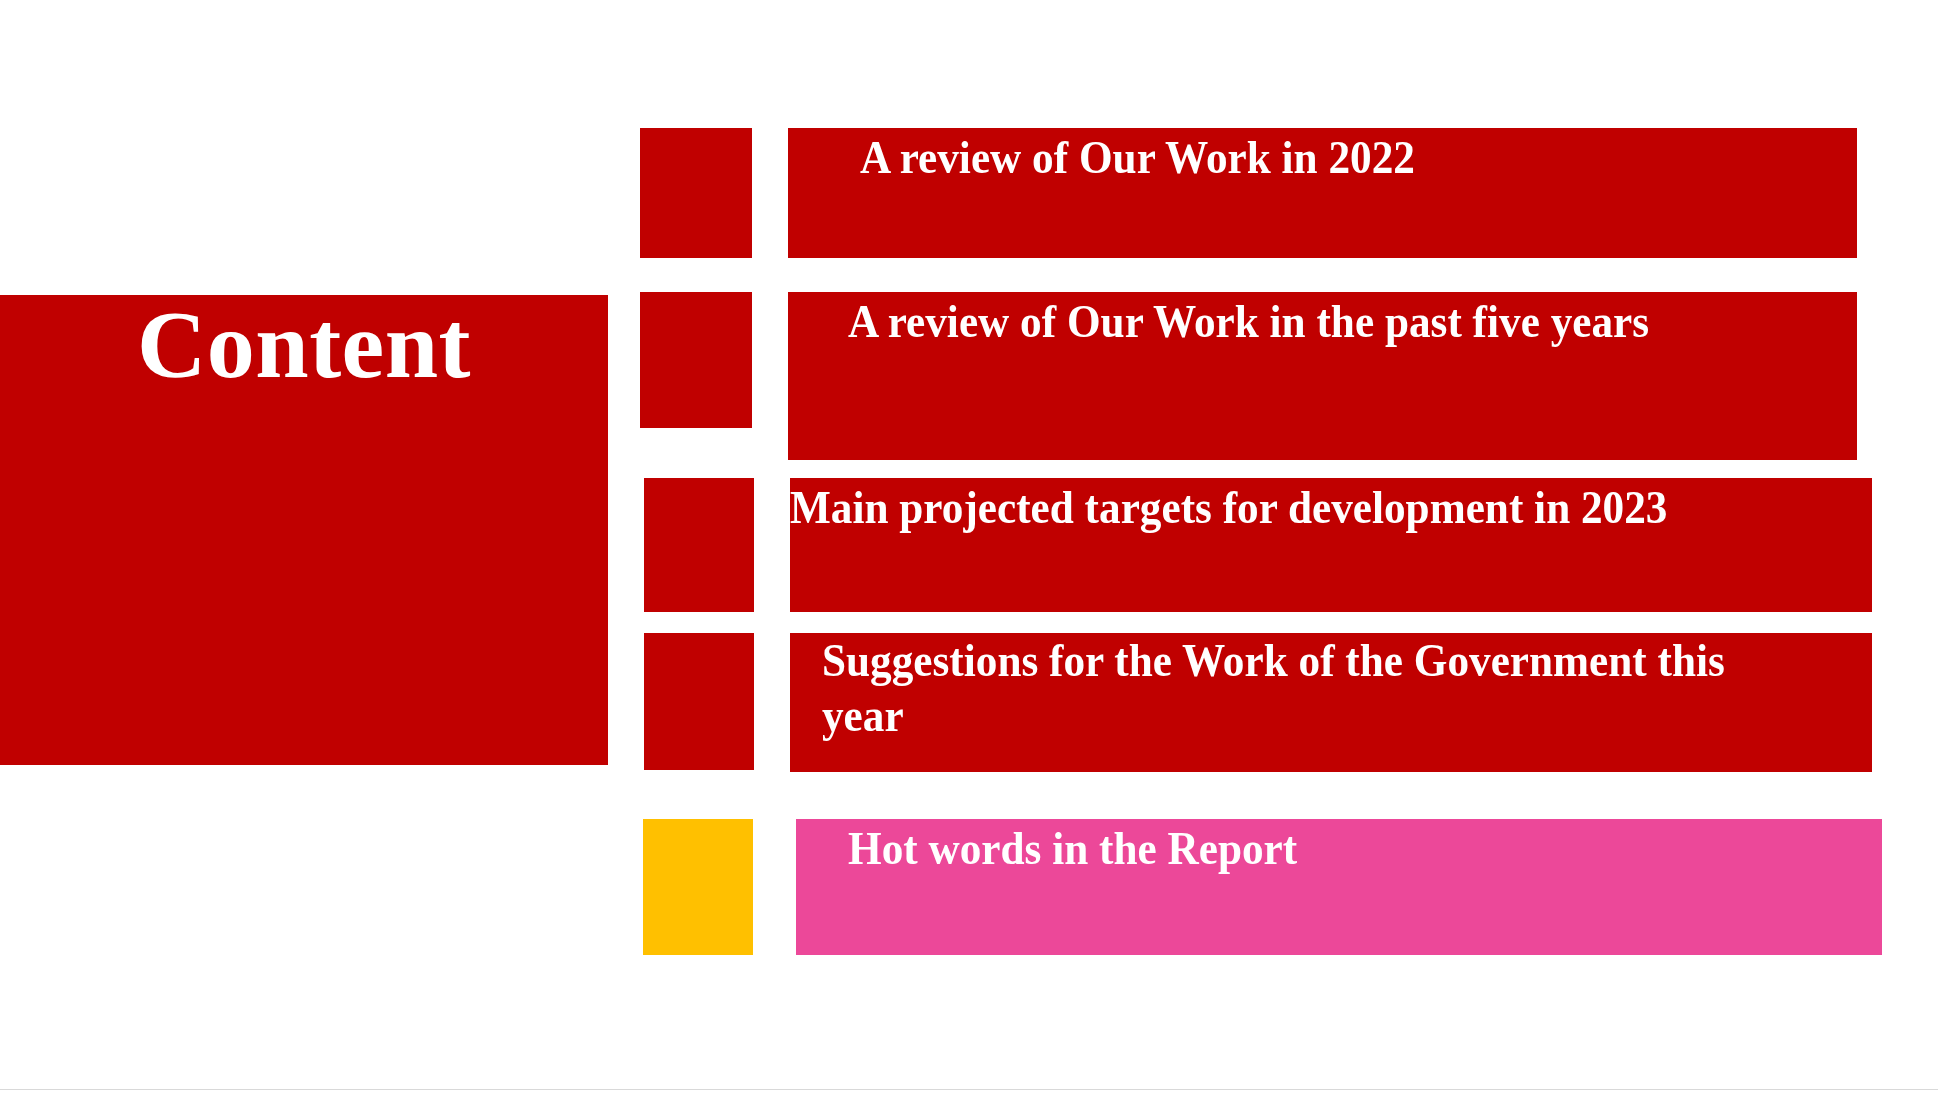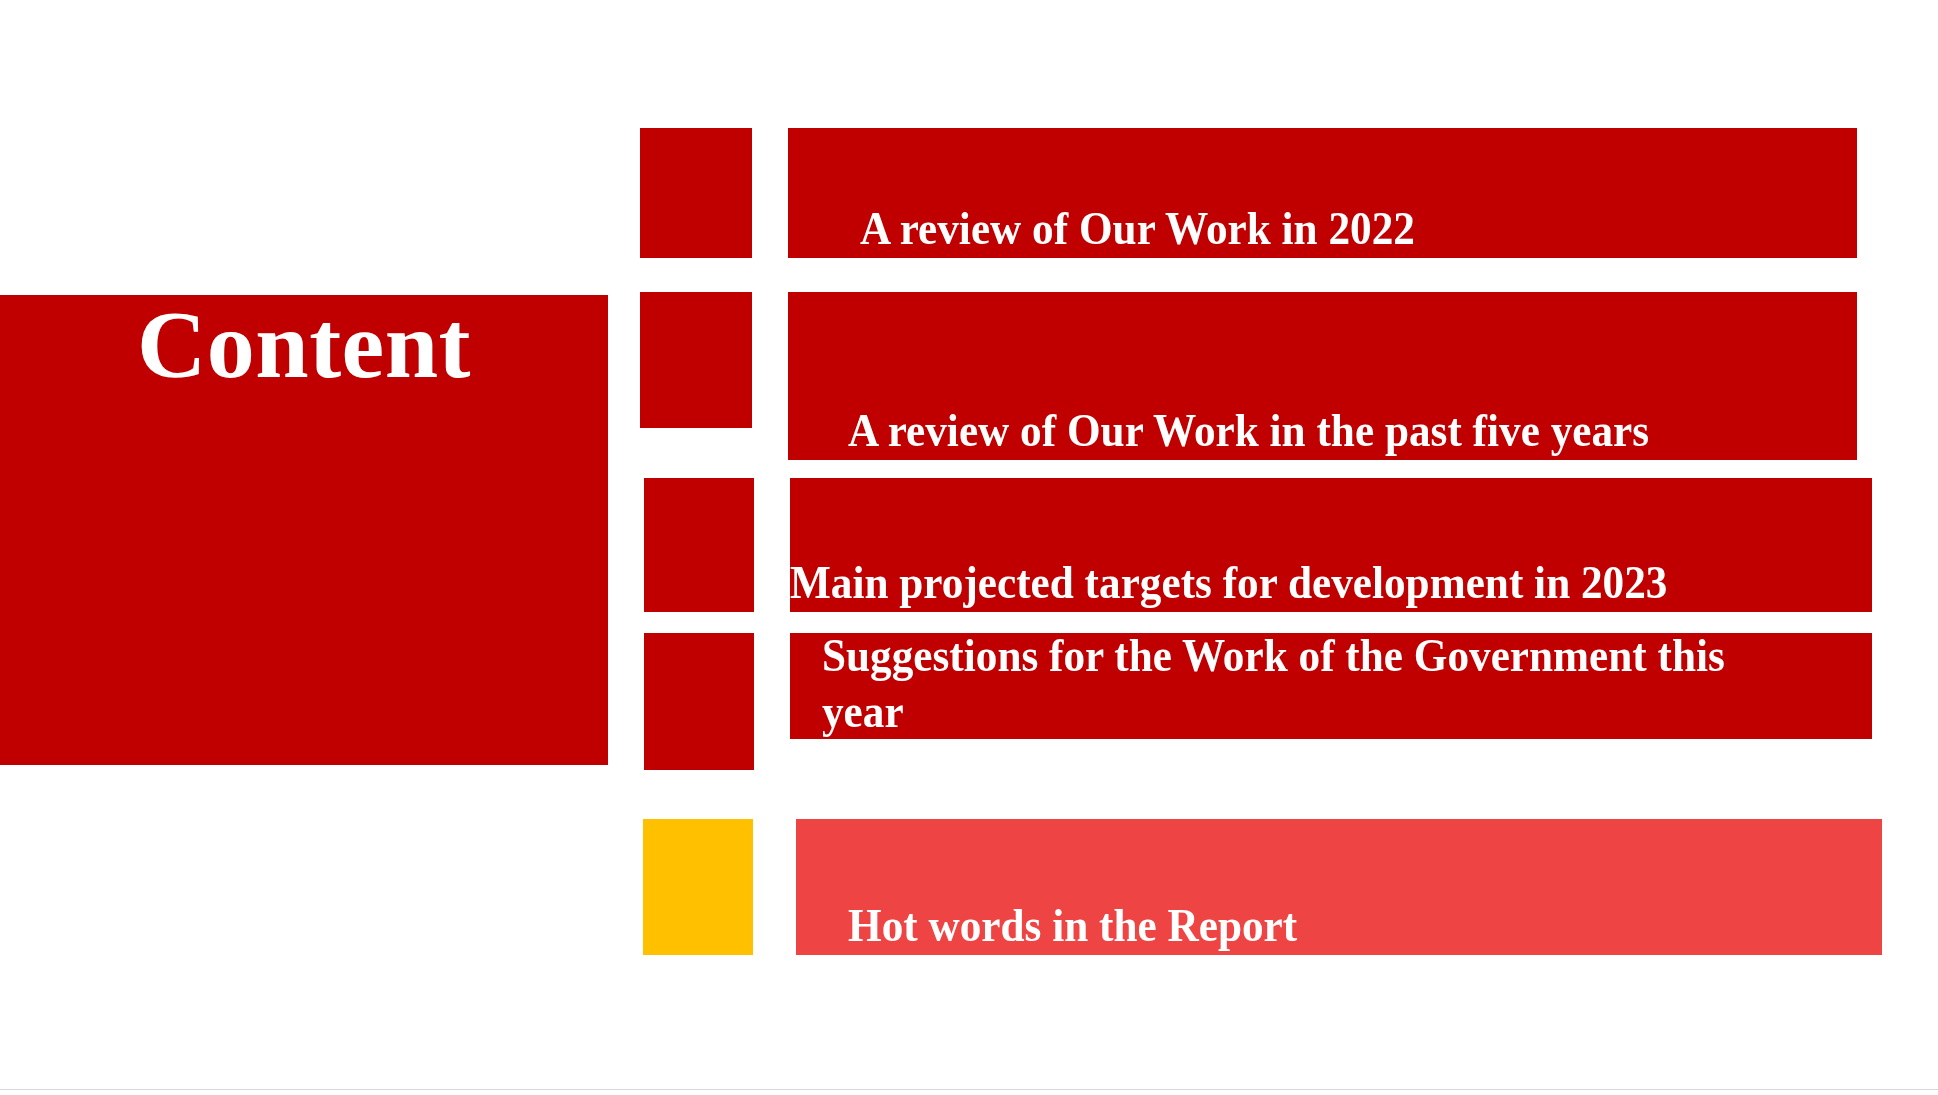--- a/index.html
+++ b/index.html
@@ -74,21 +74,21 @@
 
   .row-marker {
     position: absolute;
     background: #C00000;
   }
 
   .row-bar {
     position: absolute;
     background: #C00000;
     display: flex;
-    align-items: flex-end;
+    align-items: flex-start;
     box-sizing: border-box;
   }
 
   .row-label {
     color: #ffffff;
     font-family: "Liberation Serif", "DejaVu Serif", serif;
     font-weight: bold;
     font-size: 47px;
     line-height: 1.25;
     transform: scaleX(0.92);
@@ -107,29 +107,29 @@
   #row-2 .row-bar    { left: 788px;  top: 292px; width: 1069px; height: 168px;
                        padding-left: 60px; padding-right: 36px; }
 
   
   #row-3 .row-marker { left: 644px;  top: 478px; width: 110px; height: 134px; }
   #row-3 .row-bar    { left: 790px;  top: 478px; width: 1082px; height: 134px;
                        padding-right: 18px; }
 
   
   #row-4 .row-marker { left: 644px;  top: 633px; width: 110px; height: 137px; }
-  #row-4 .row-bar    { left: 790px;  top: 633px; width: 1082px; height: 106px;
+  #row-4 .row-bar    { left: 790px;  top: 633px; width: 1082px; height: 139px;
                        padding-left: 32px; padding-right: 34px; }
   #row-4 .row-label  { line-height: 1.18; }
 
   
   #row-5 .row-marker { left: 643px;  top: 819px; width: 110px; height: 136px;
                        background: #FFC000; }
   #row-5 .row-bar    { left: 796px;  top: 819px; width: 1086px; height: 136px;
-                       background: #ef4444; padding-left: 52px; padding-right: 18px; }
+                       background: #ec4899; padding-left: 52px; padding-right: 18px; }
 </style>
 </head>
 <body>
 
 <div id="slide">
 
   <div class="title-block">
     <span class="title-text">Content</span>
   </div>
 

